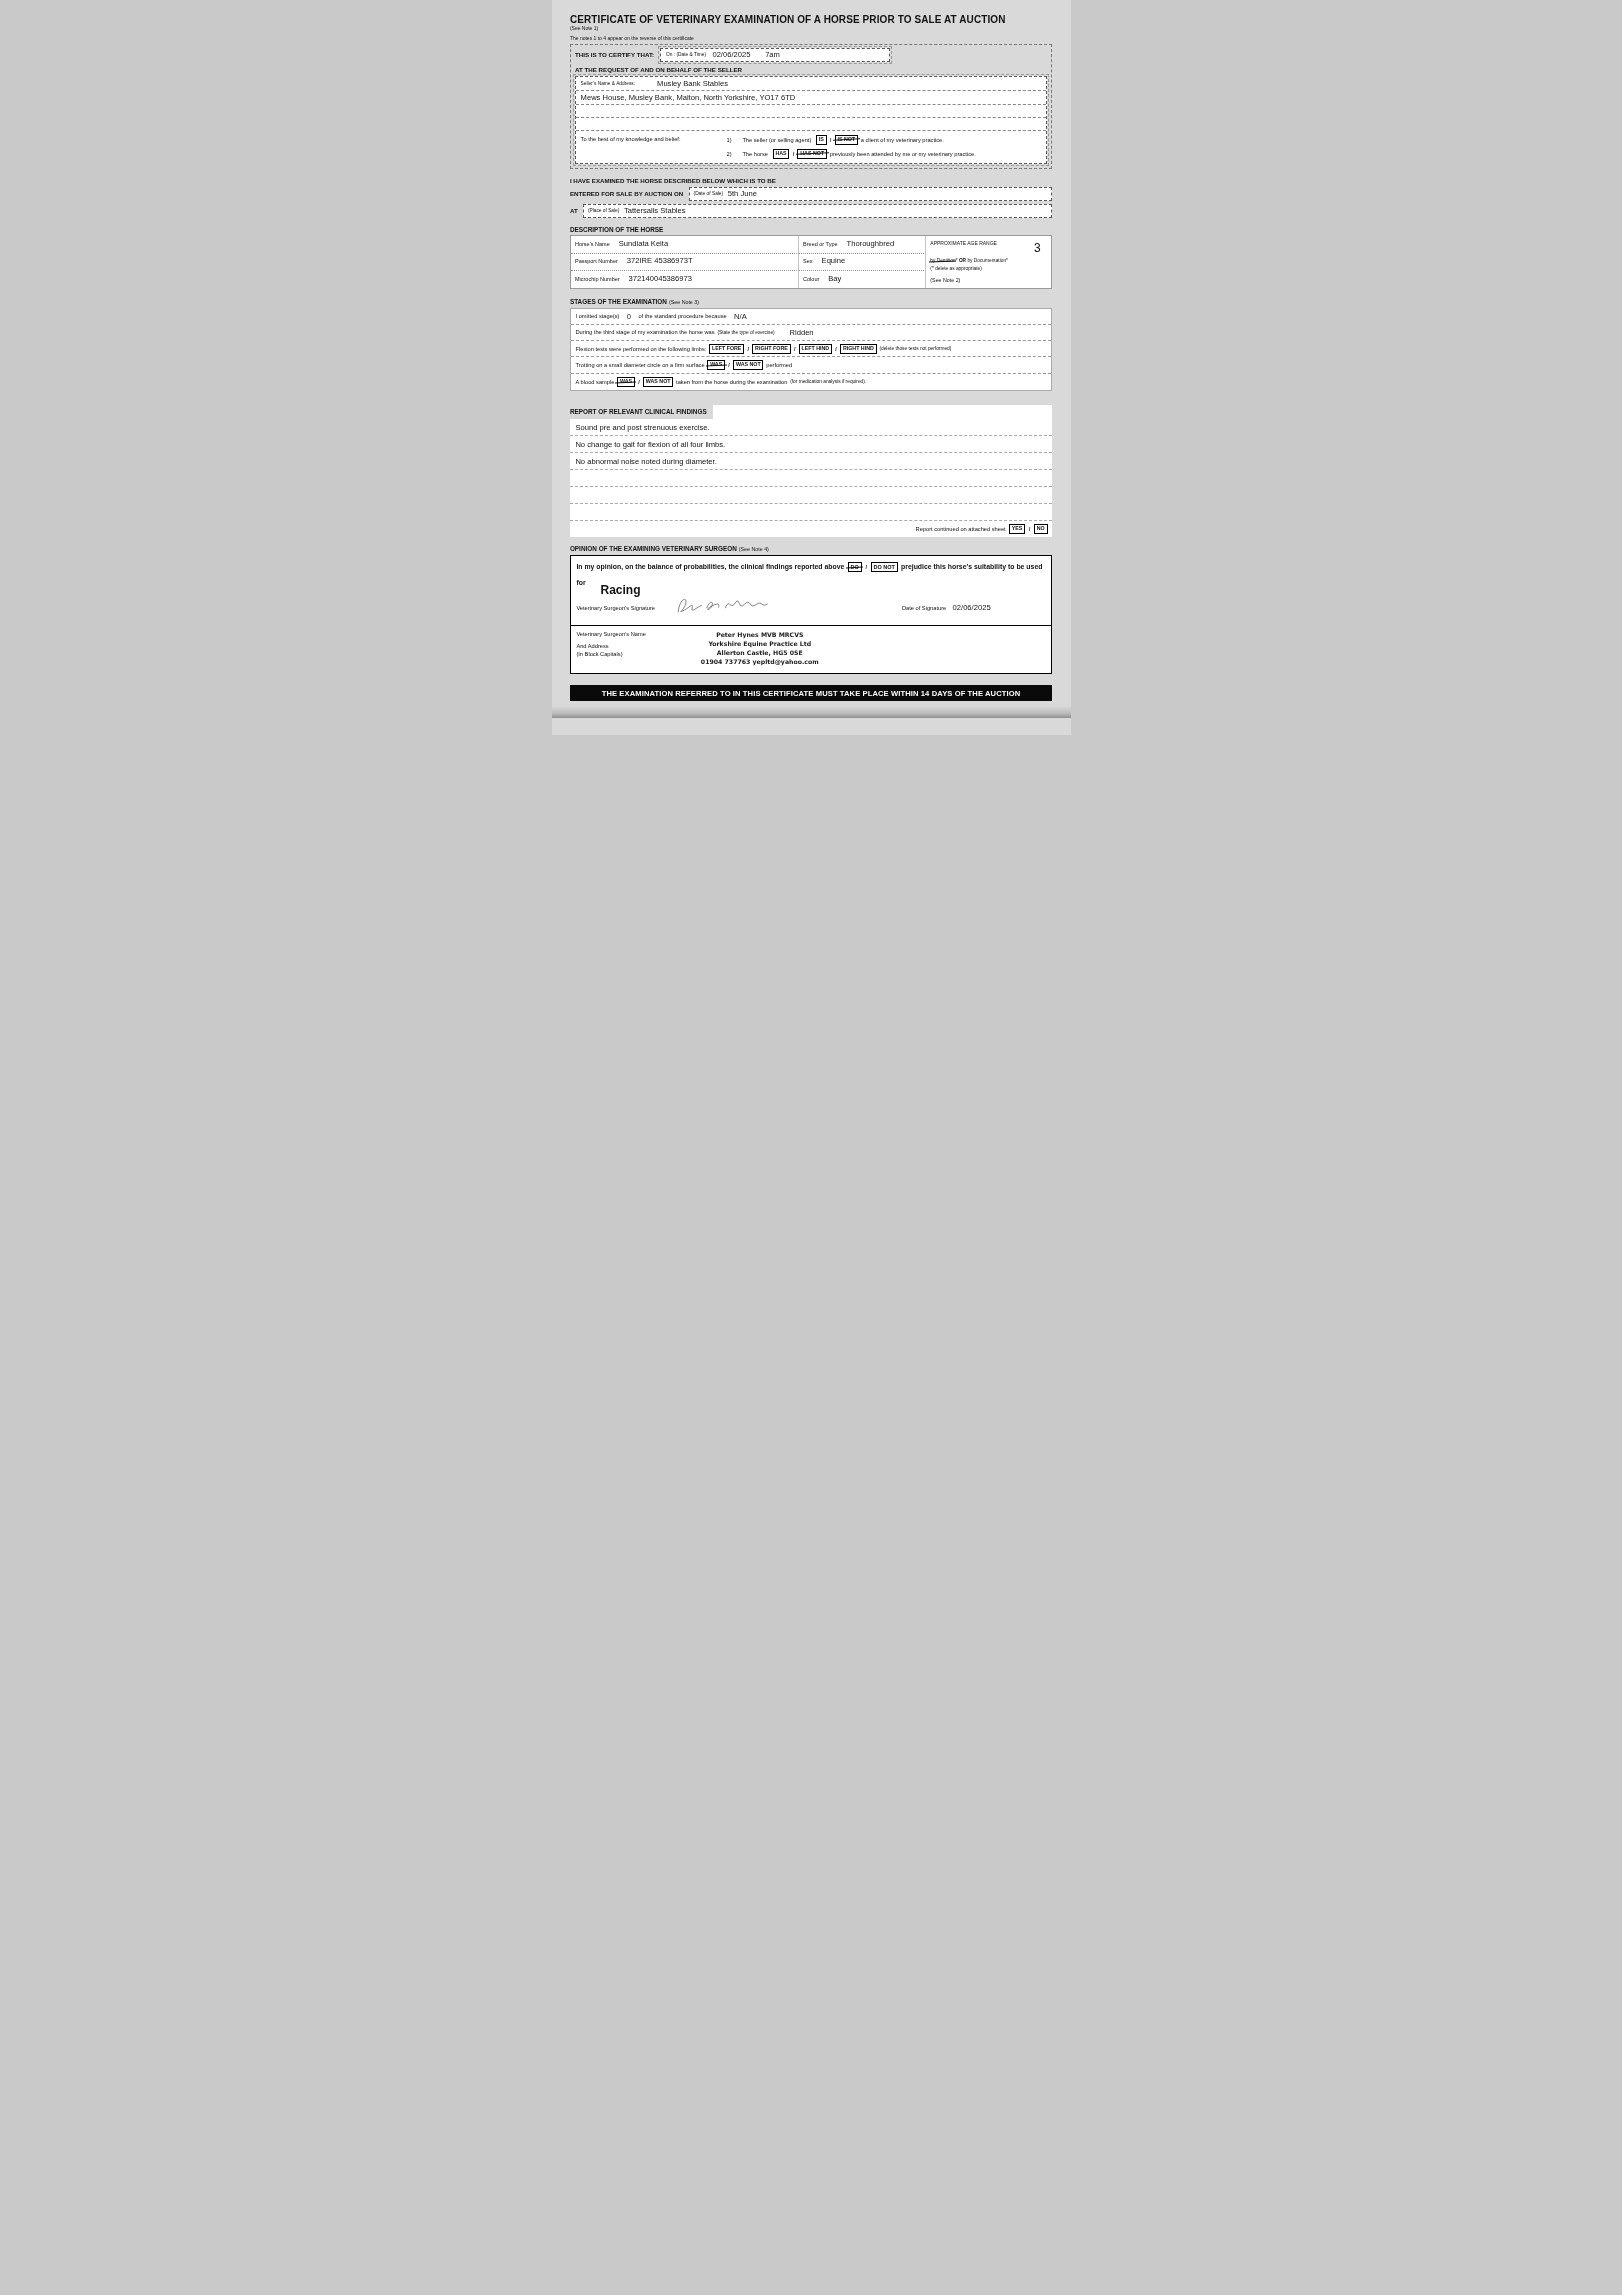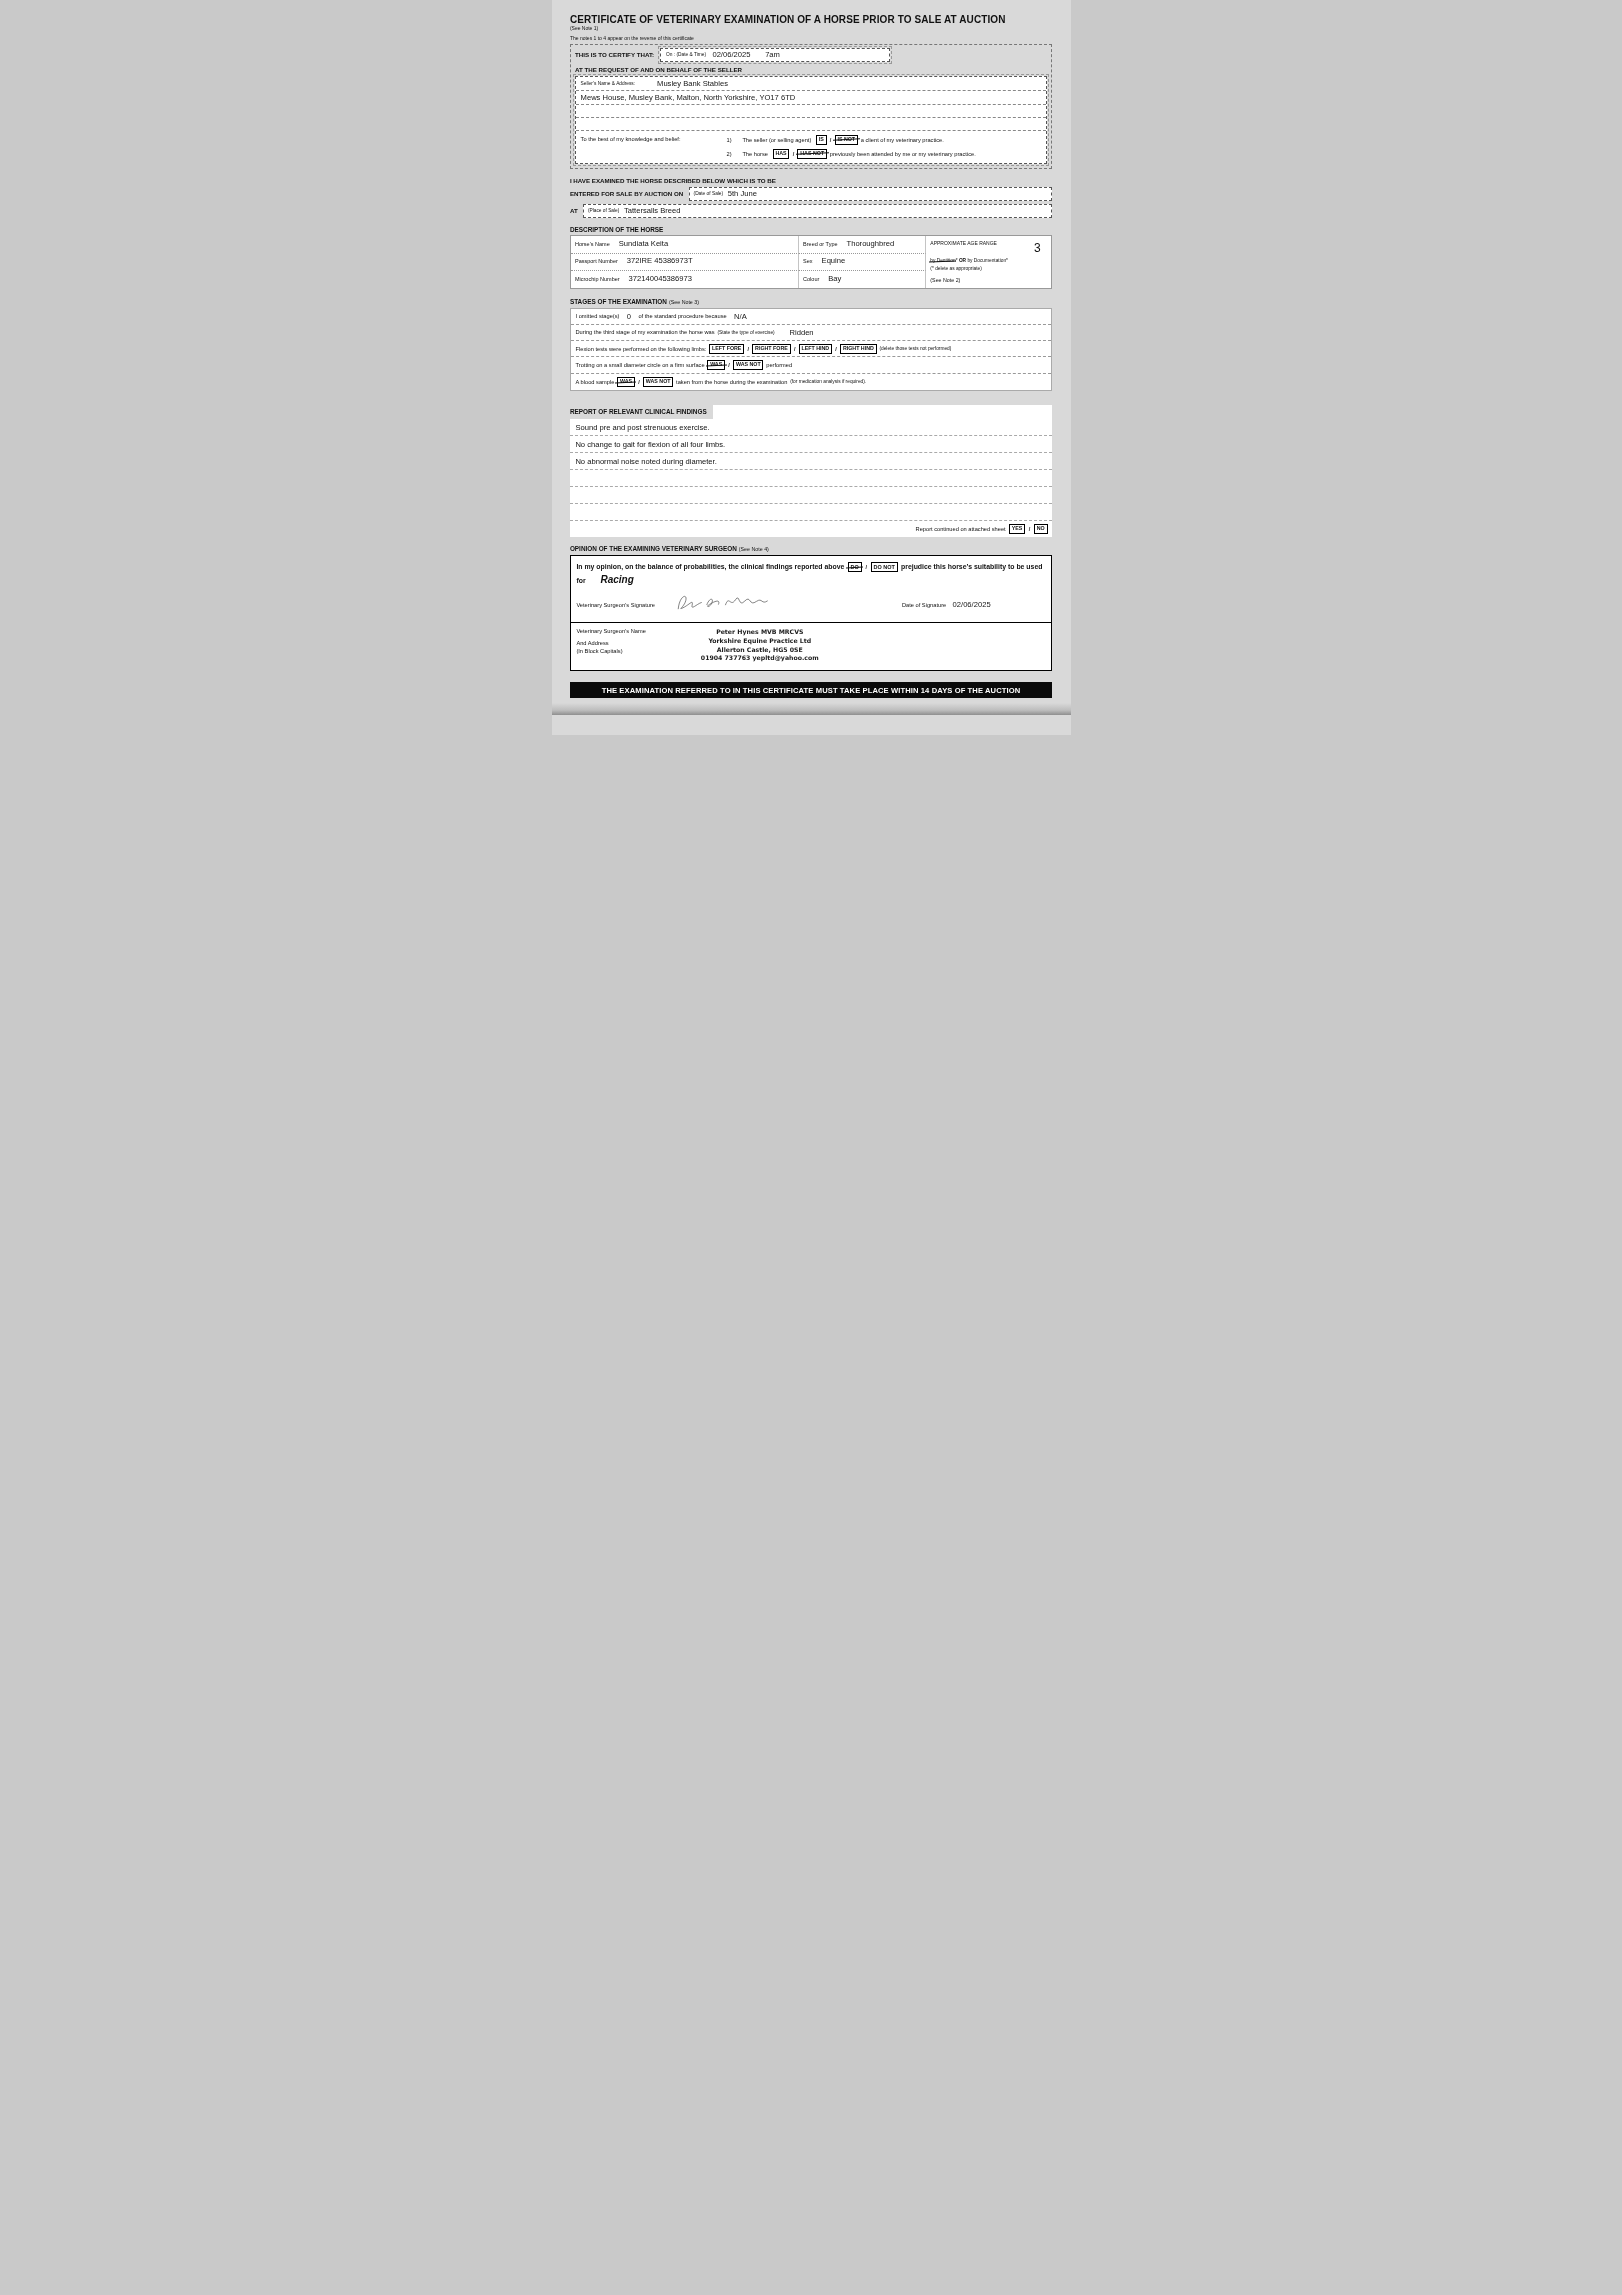--- a/index.html
+++ b/index.html
@@ -118,21 +118,21 @@
   .report-continued {
     background: #fff; display: flex; justify-content: flex-end; align-items: center;
     gap: 3.2px; padding: 2.8px 4.6px; font-size: 5.7px; min-height: 14.7px;
   }
 
   
   .opinion-heading { margin-top: 7.3px; }
   .op-box { background: #fff; border: 0.9px solid #000; margin-top: 2.3px; }
   .op-statement { padding: 5.5px 5.5px 0.9px 5.5px; font-size: 6.9px; font-weight: bold; line-height: 1.55; }
   .op-statement .opt { font-size: 5.5px; margin: 0 1.4px; }
-  .op-use { font-weight: bold; font-size: 10px; margin-left: 13px; position: relative; top: 0; display: inline-block; font-style: italic; }
+  .op-use { font-weight: bold; font-size: 12px; margin-left: 13px; position: relative; top: 9px; display: inline-block; }
   .op-sig-row { display: flex; align-items: center; padding: 1.8px 5.5px 2.8px 5.5px; min-height: 28.5px; }
   .op-lbl { font-size: 5.7px; }
   .sig-svg { margin-left: 15.6px; transform: translateY(-4.6px) rotate(-2deg); }
   .op-spacer { flex: 1; }
   .op-sig-row .fill { margin-left: 6.4px; margin-right: 55px; }
   .op-name-row { border-top: 0.5px solid #000; display: flex; padding: 4.6px 5.5px 6.4px 5.5px; }
   .op-name-labels { font-size: 5.7px; line-height: 1.4; }
   .op-name-labels .gap { height: 4.6px; }
   .stamp {
     margin-left: 55px; text-align: center; font-family: "DejaVu Sans", sans-serif;
@@ -210,21 +210,21 @@
     <div class="dbox entered-box">
       <span class="t-tiny">(Date of Sale)</span>
       <span class="fill">5th June</span>
     </div>
   </div>
 
   <div class="row at-row">
     <span class="t-lbl">AT</span>
     <div class="dbox place-box">
       <span class="t-tiny">(Place of Sale)</span>
-      <span class="fill">Tattersalls Breed</span>
+      <span class="fill">Tattersalls Stables</span>
     </div>
   </div>
 
   <div class="t-sec desc-heading">DESCRIPTION OF THE HORSE</div>
 
   <div class="desc">
     <div class="dcell">
       <span class="lab">Horse’s Name</span>
       <span class="fill">Sundiata Keita</span>
     </div>

